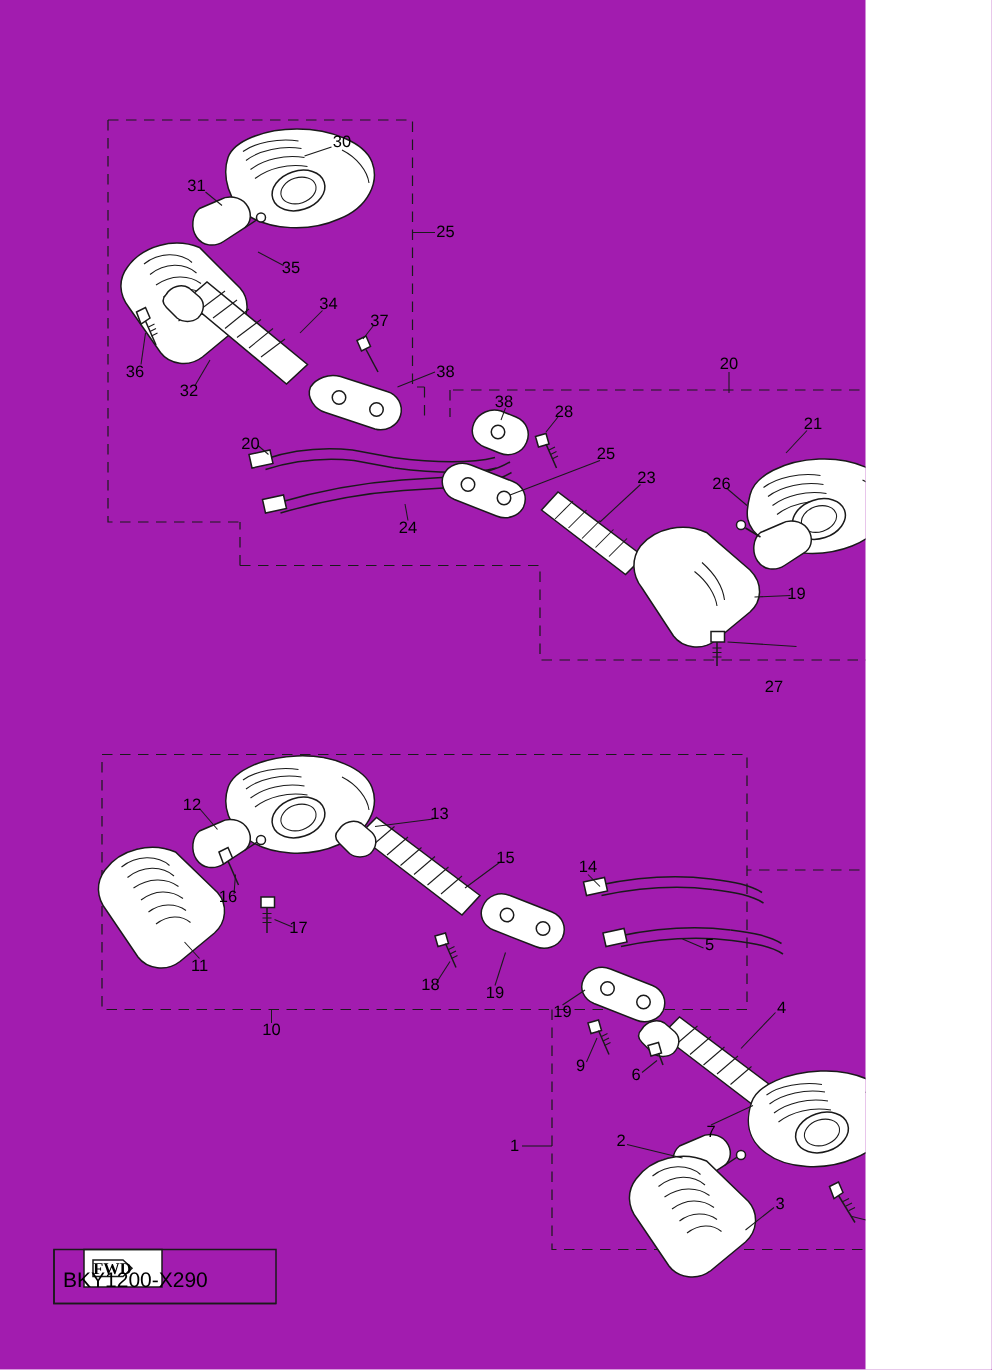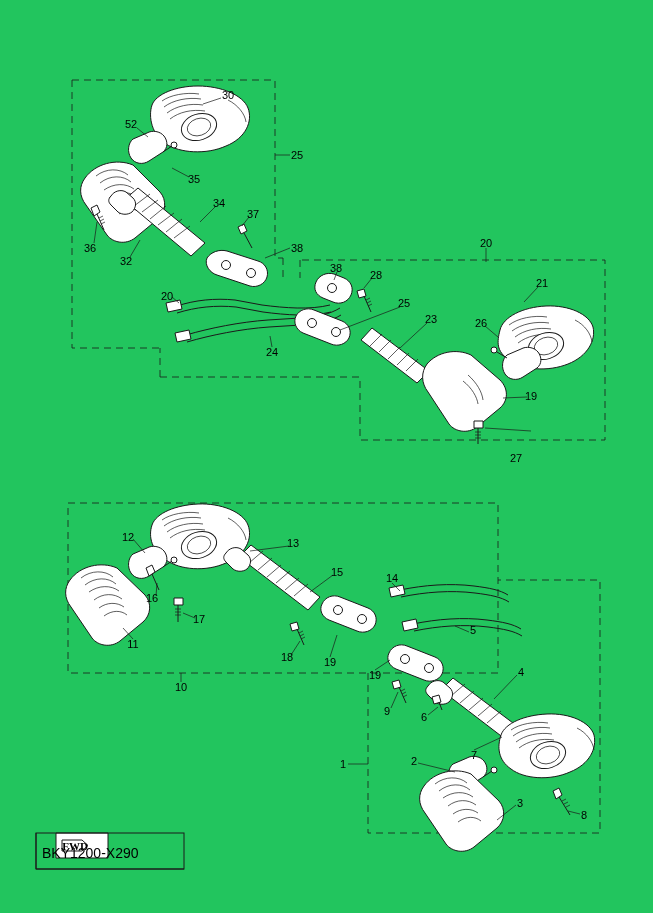--- a/index.html
+++ b/index.html
@@ -5,23 +5,23 @@
   html, body {
     margin: 0;
     padding: 0;
     background: #ffffff;
   }
   body {
     font-family: "Liberation Sans", sans-serif;
   }
   #page {
     position: relative;
-    width: 653px;
+    width: 577px;
     height: 913px;
-    background: #22c55e;
+    background: #a21caf;
     overflow: hidden;
   }
   #diagram-svg {
     position: absolute;
     left: 0;
     top: 0;
     width: 661px;
     height: 913px;
   }
   .callout {
@@ -383,21 +383,21 @@
     <g>
       <path class="lnf" d="M56,833 L108,833 L108,858 L56,858 Z"></path>
       <path class="lnf" d="M62,840 L82,840 L88,845.5 L82,851 L62,851 Z"></path>
     </g>
 
     <rect class="ln" x="36" y="833" width="148" height="36" fill="none" stroke="none"></rect>
     <path class="ln" d="M36,833 L36,869 L184,869"></path>
   </svg>
 
   <div class="callout" style="left:228px; top:95px;">30</div>
-  <div class="callout" style="left:131px; top:124px;">52</div>
+  <div class="callout" style="left:131px; top:124px;">31</div>
   <div class="callout" style="left:297px; top:155px;">25</div>
   <div class="callout" style="left:194px; top:179px;">35</div>
   <div class="callout" style="left:219px; top:203px;">34</div>
   <div class="callout" style="left:253px; top:214px;">37</div>
   <div class="callout" style="left:90px; top:248px;">36</div>
   <div class="callout" style="left:126px; top:261px;">32</div>
   <div class="callout" style="left:297px; top:248px;">38</div>
   <div class="callout" style="left:486px; top:243px;">20</div>
   <div class="callout" style="left:336px; top:268px;">38</div>
   <div class="callout" style="left:376px; top:275px;">28</div>

